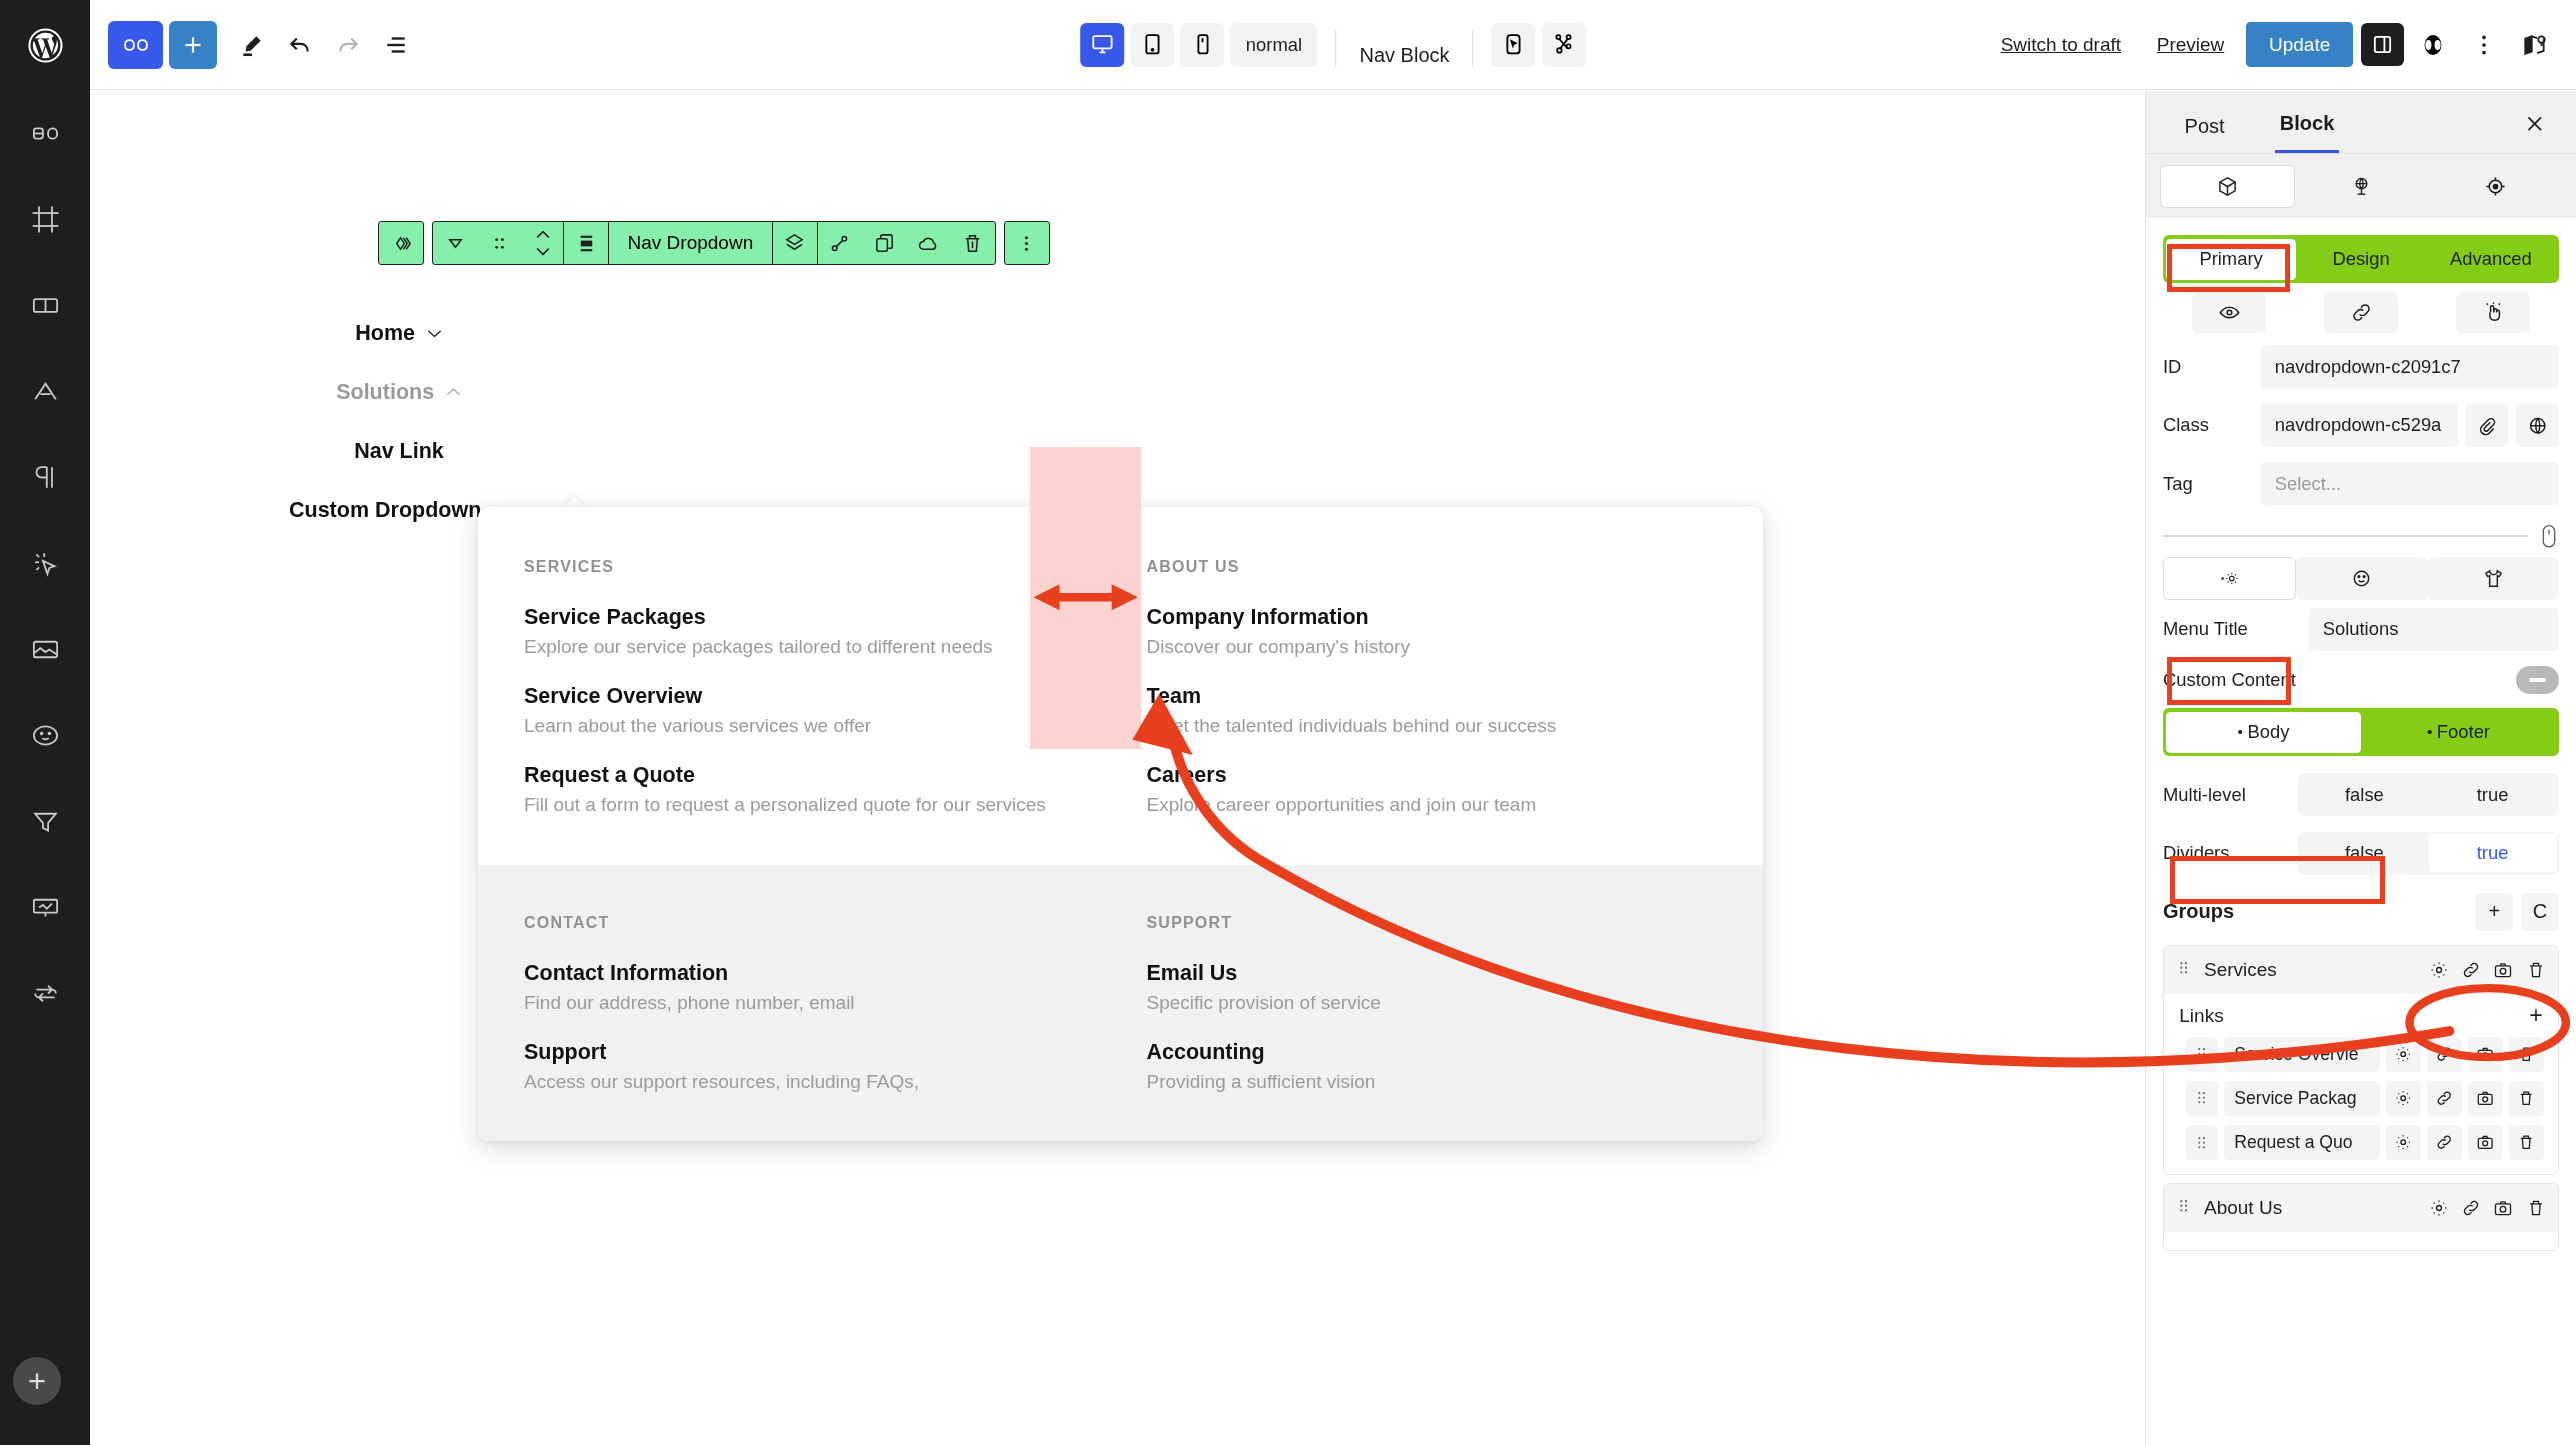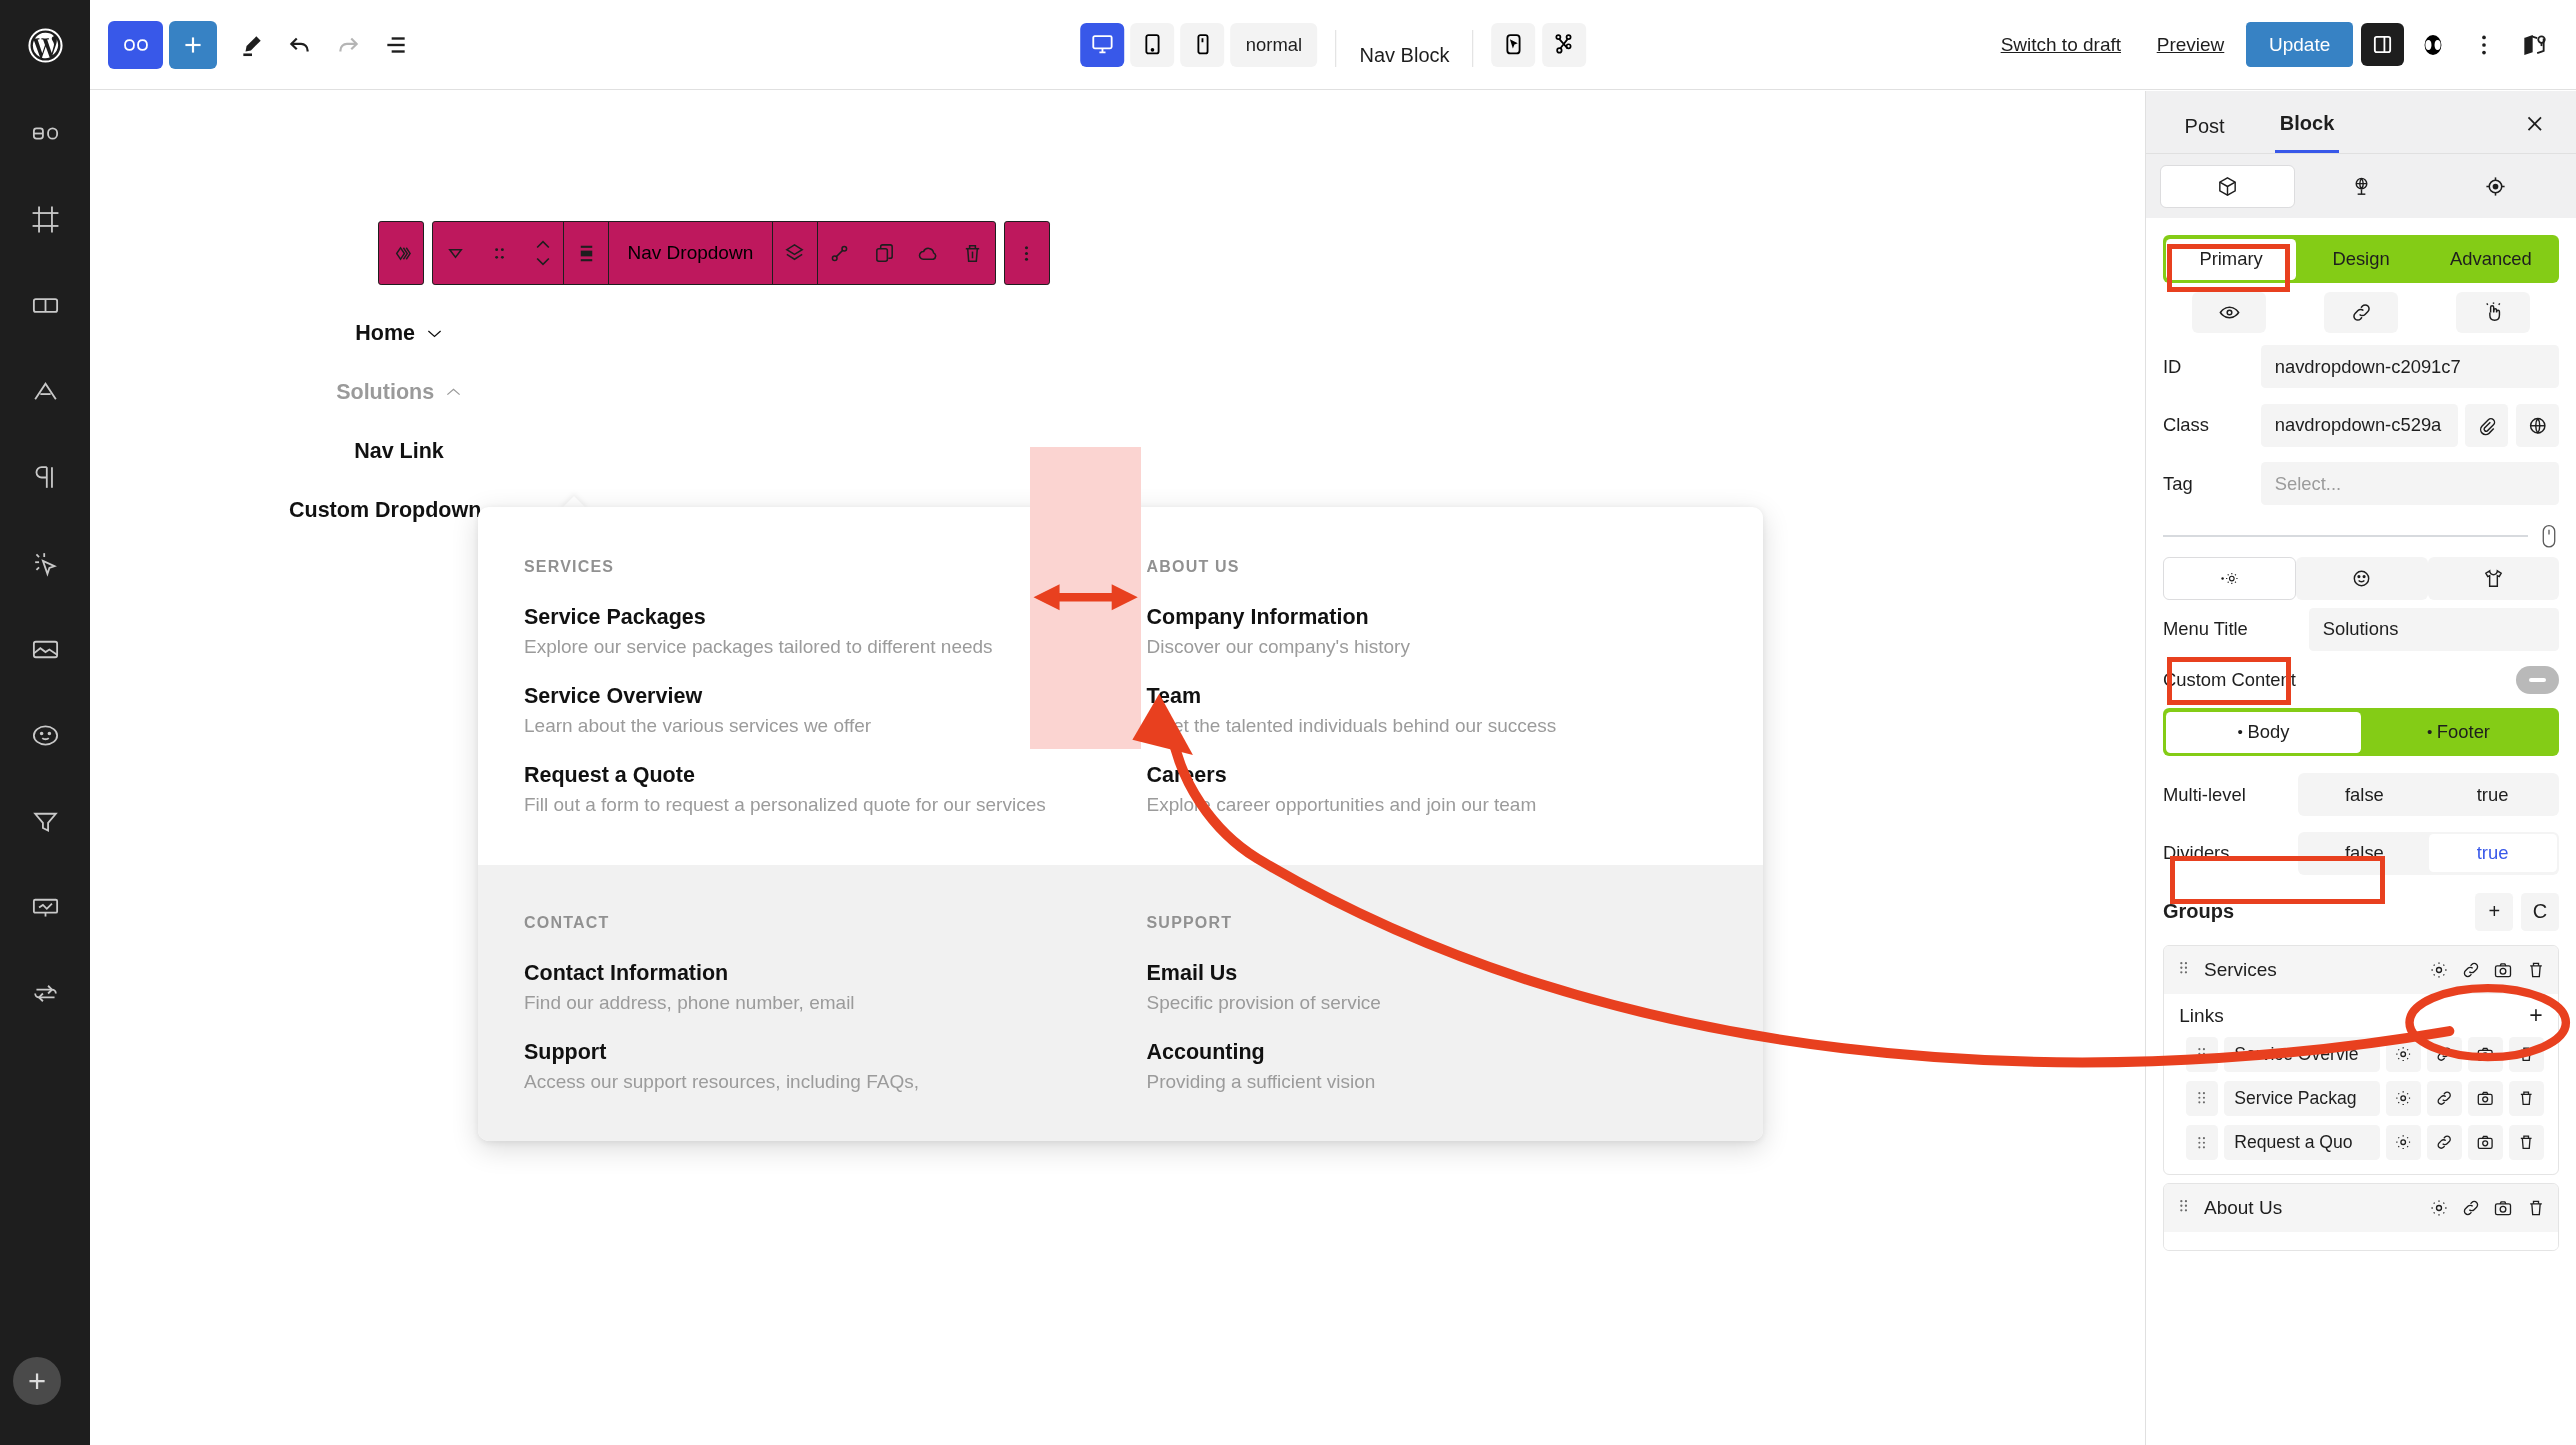--- a/index.html
+++ b/index.html
@@ -81,22 +81,22 @@
 
   
   .canvas {
     position: absolute; left: 90px; top: 91px; width: 2055px; height: 1354px;
     background: #fff; overflow: hidden;
   }
 
   
   .blocktoolbar { position: absolute; left: 288px; top: 130px; display: flex; gap: 7.7px; }
   .bt-group {
-    border: 0.8px solid #1e1e1e; border-radius: 3.1px; background: #be185d;
-    display: flex; align-items: stretch; height: 64px;
+    border: 0.8px solid #1e1e1e; border-radius: 3.1px; background: #86efac;
+    display: flex; align-items: stretch; height: 44px;
   }
   .bt-cell {
     display: flex; align-items: center; justify-content: center;
     padding: 0 10.7px; cursor: pointer; color: #1e1e1e; min-width: 41px;
   }
   .bt-cell svg { width: 23px; height: 23px; }
   .bt-div { width: 0.8px; background: #1e1e1e; }
   .bt-label { font-size: 19px; padding: 0 18.4px; display:flex; align-items:center; white-space: nowrap; }
   .bt-updown { display:flex; flex-direction: column; align-items:center; justify-content:center; gap:1.5px;}
   .bt-updown svg { width: 20px; height: 14px; }

